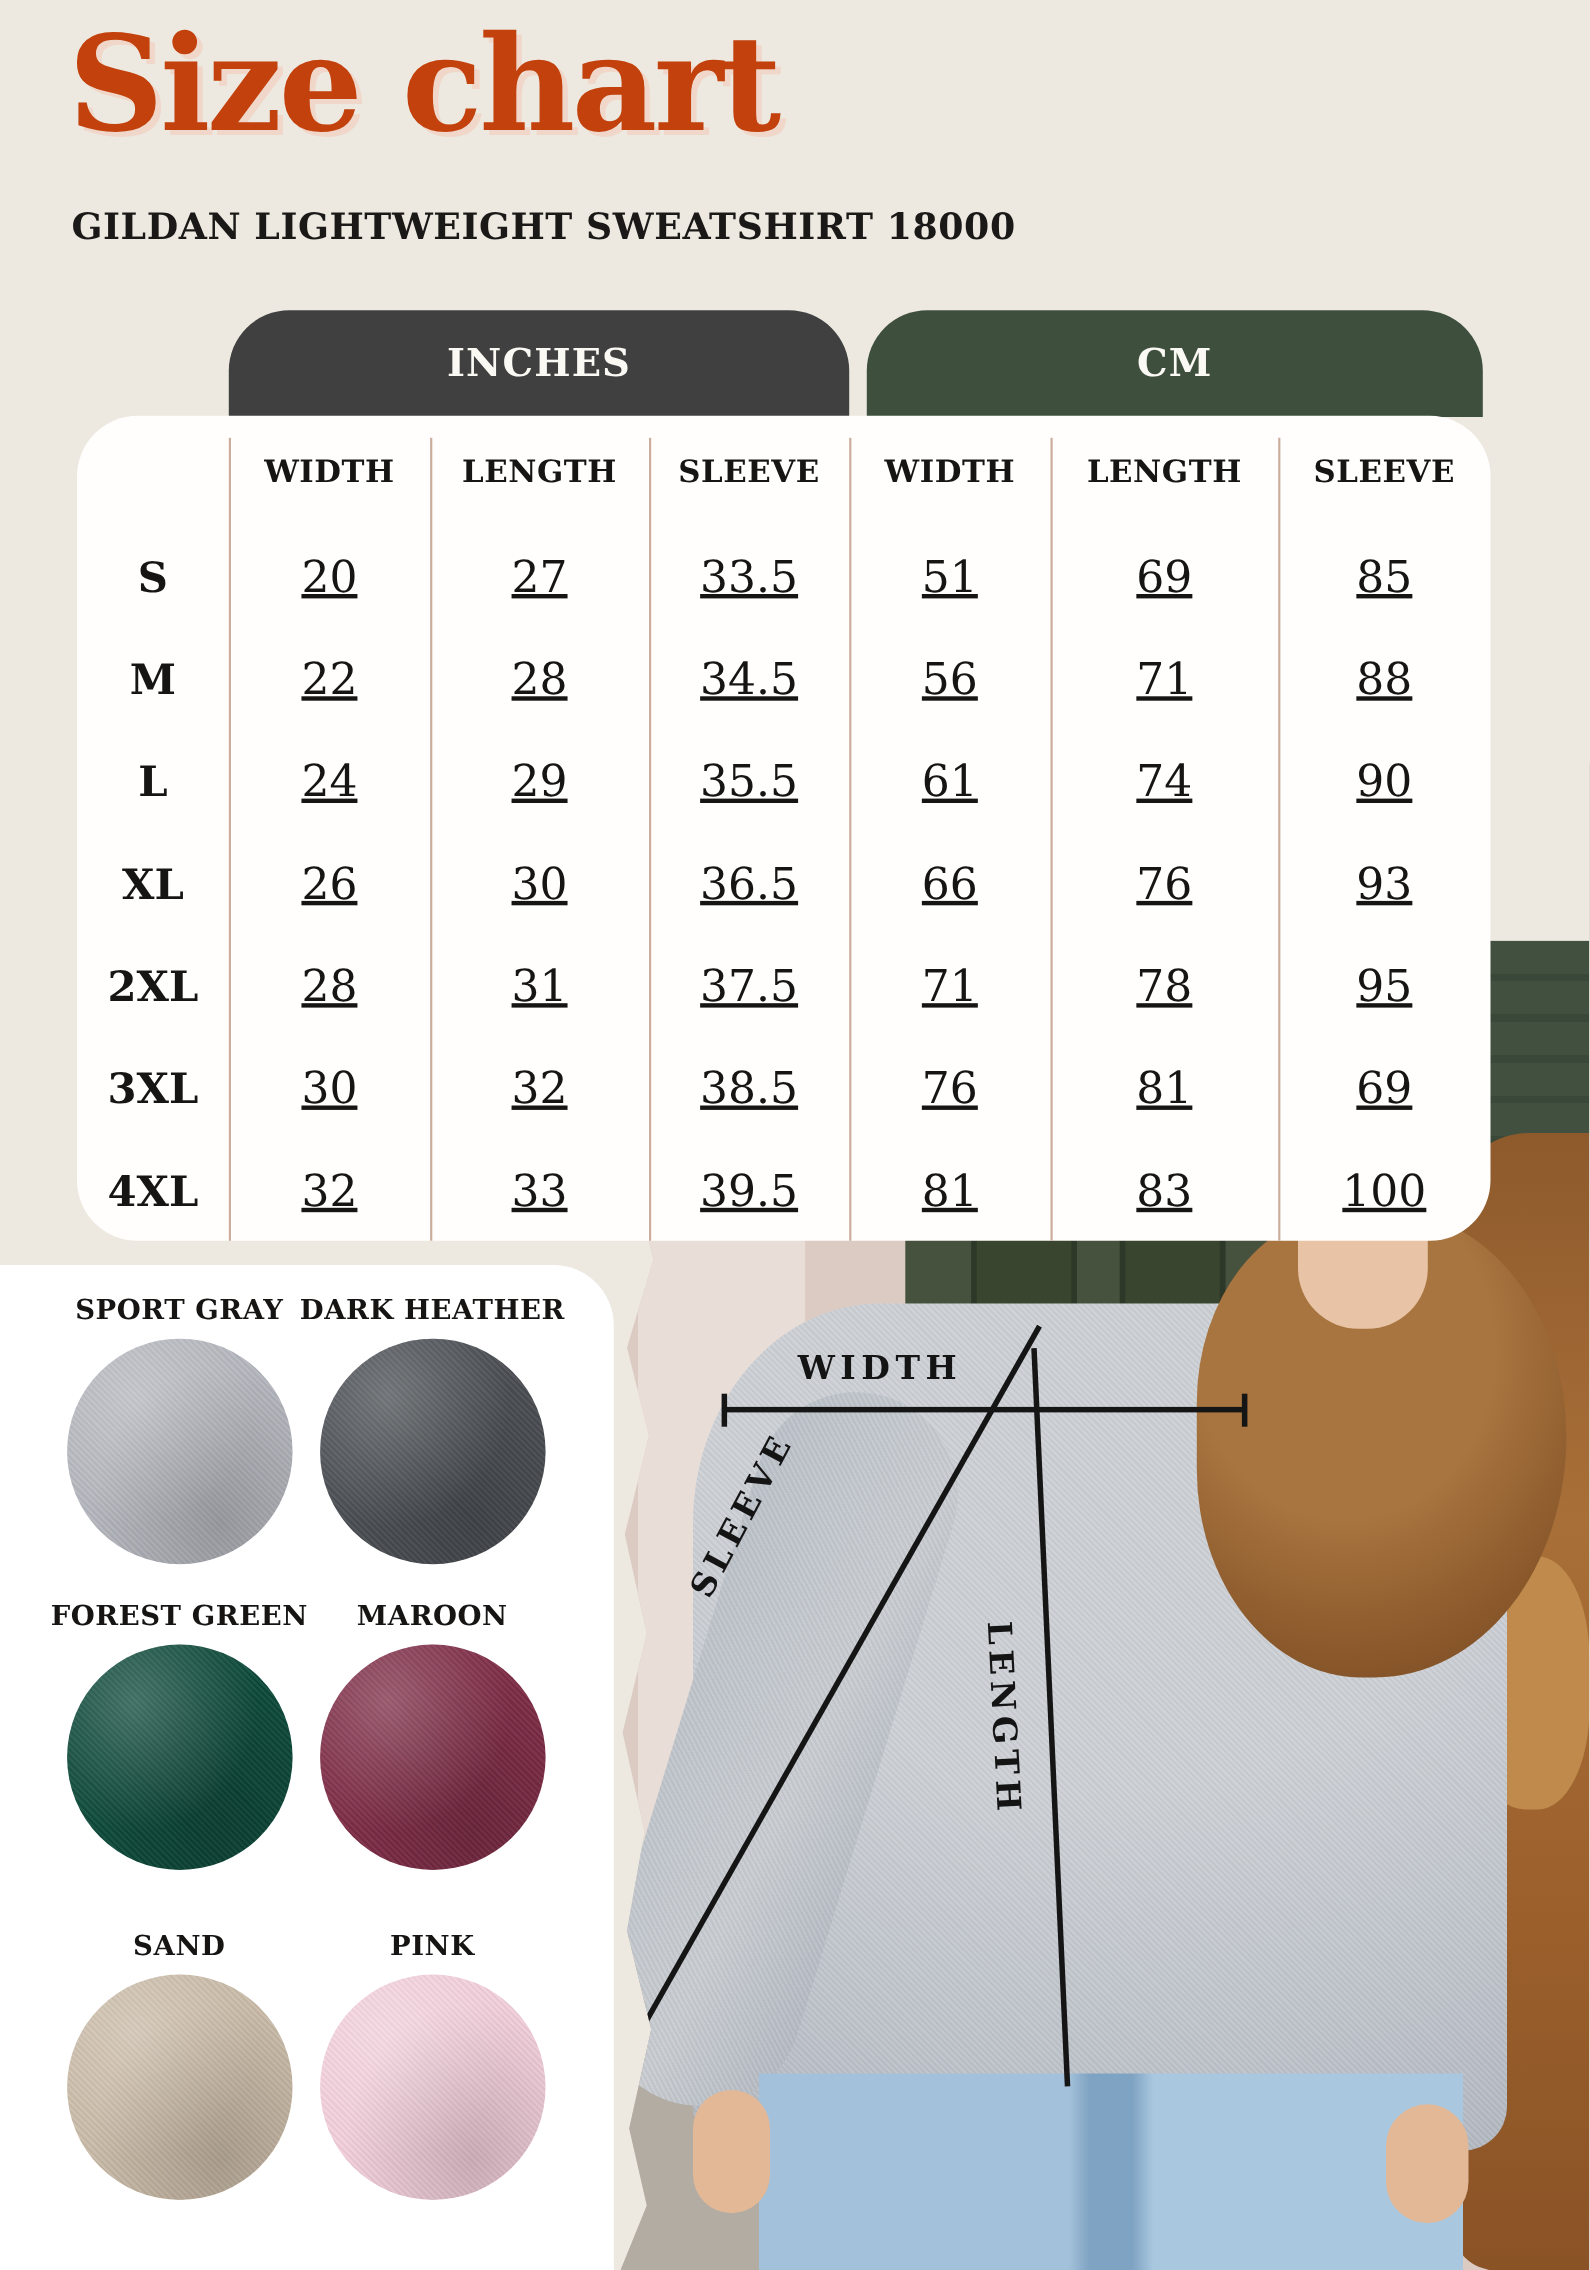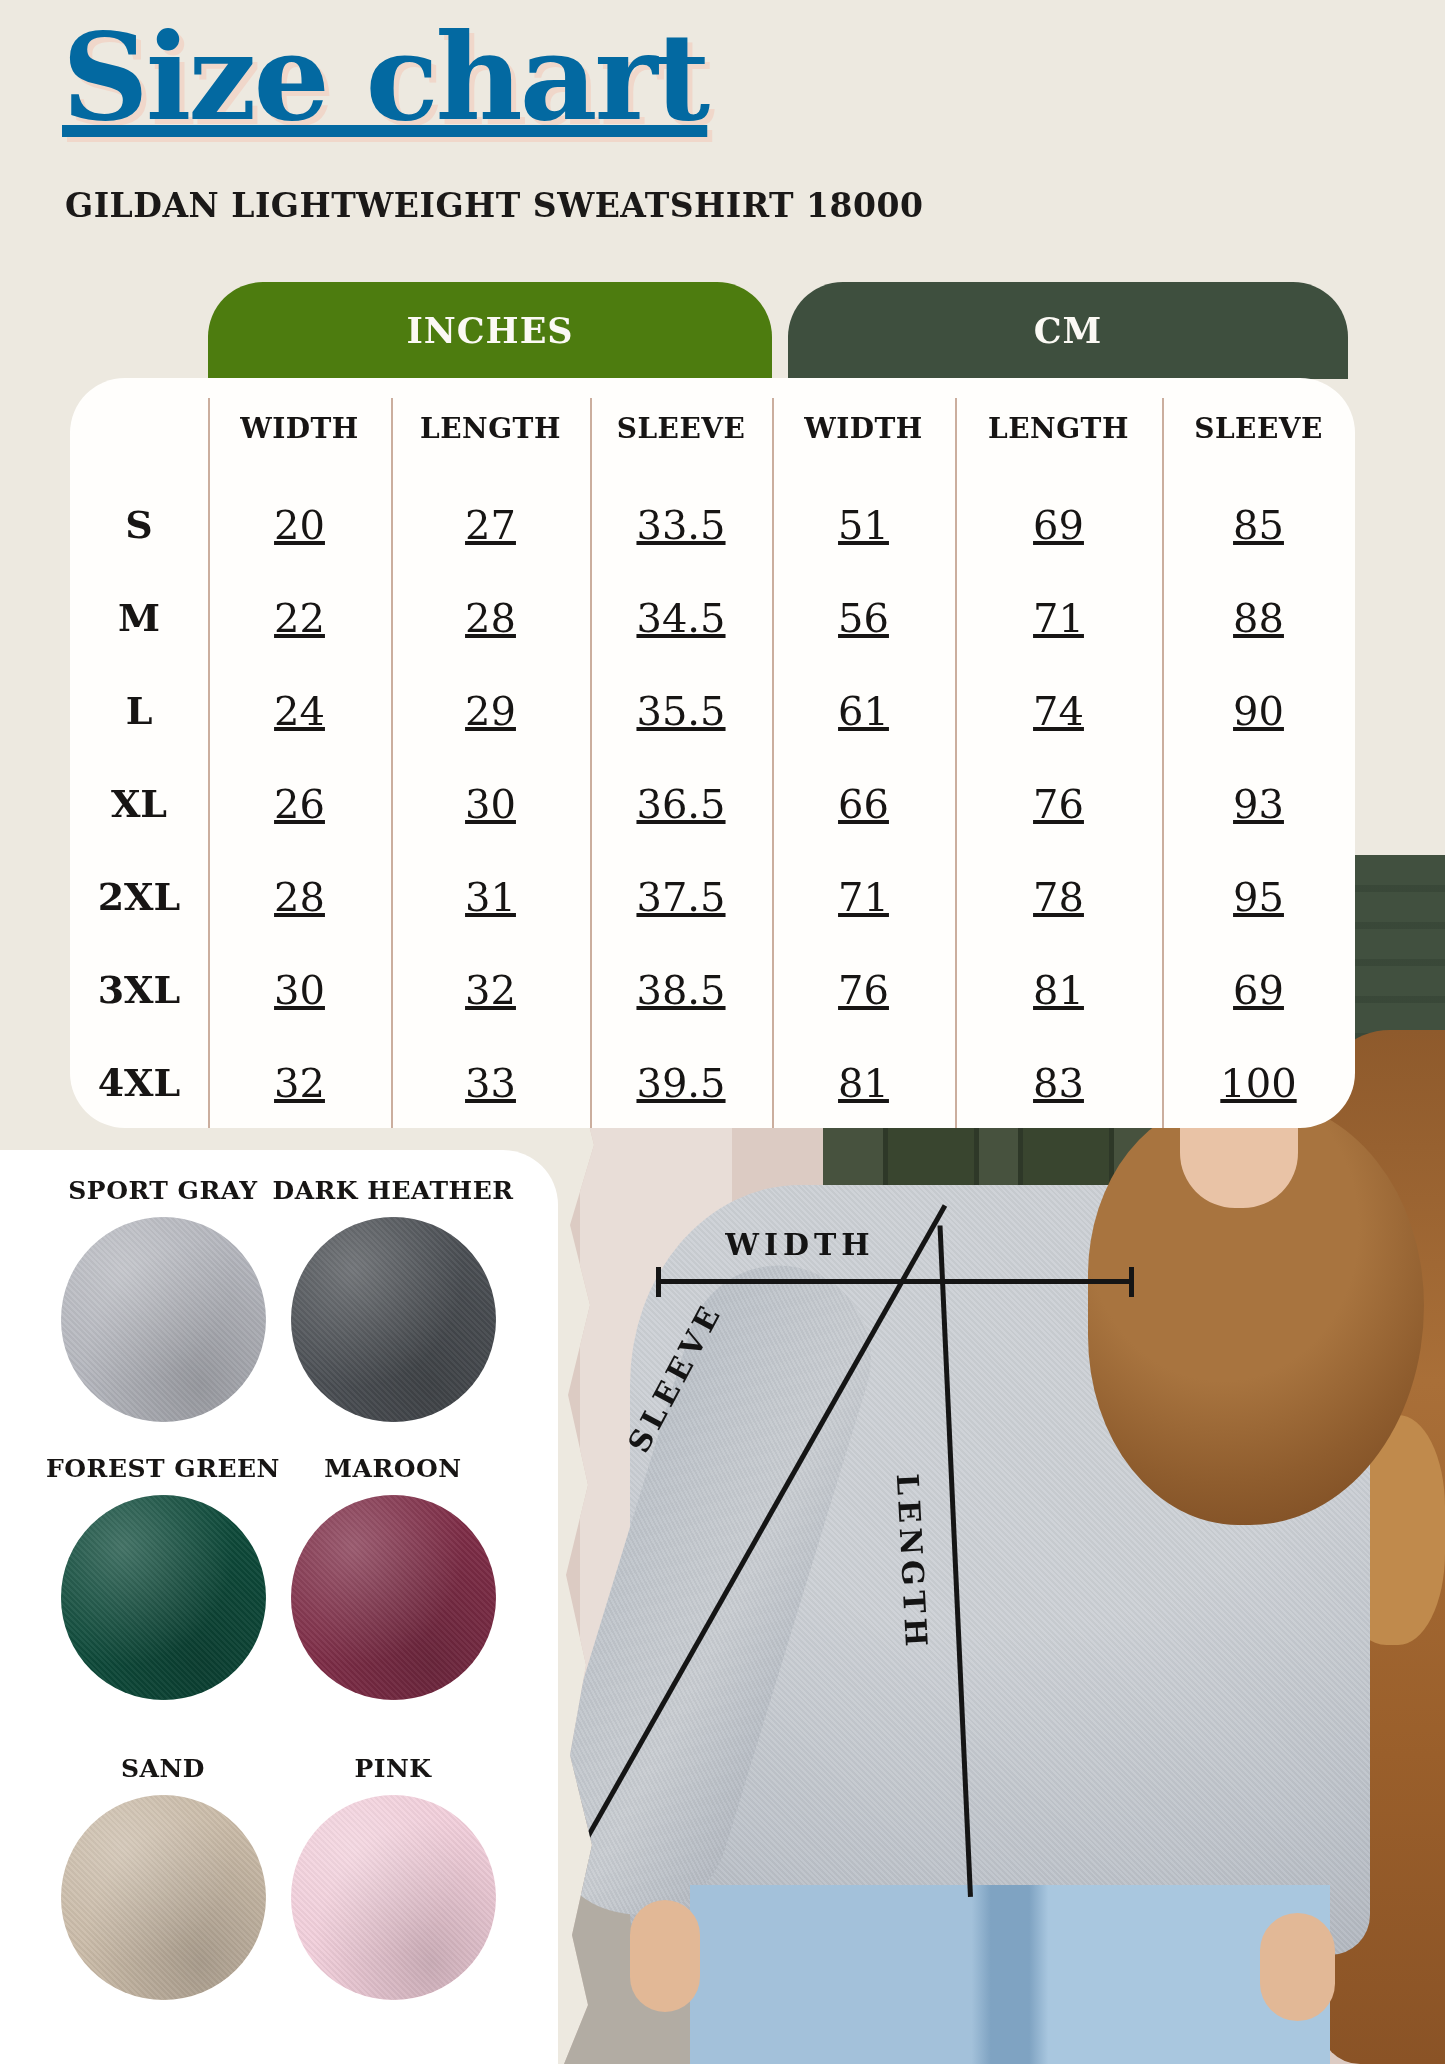--- a/index.html
+++ b/index.html
@@ -3,21 +3,21 @@
 <meta charset="utf-8">
 <style>
   html,body{margin:0;padding:0;background:#d8d4cb;}
   .stage{
     position:relative;width:1445px;height:2064px;overflow:hidden;
     background:#EDE9E0;font-family:"DejaVu Serif","Liberation Serif",serif;color:#171514;
   }
   
   .title{
     position:absolute;left:62px;top:6px;font-size:120px;font-weight:bold;
-    letter-spacing:-3px;color:#0369a1;text-shadow:5px 5px 0 #f0d7ca;white-space:nowrap;text-decoration:underline;
+    letter-spacing:-3px;color:#c2410c;text-shadow:5px 5px 0 #f0d7ca;white-space:nowrap;
   }
   .subtitle{
     position:absolute;left:65px;top:186px;font-size:33px;font-weight:bold;
     letter-spacing:.5px;color:#1b1918;white-space:nowrap;
   }
   
   .tab{
     position:absolute;top:282px;height:97px;border-radius:55px 55px 0 0;
     display:flex;align-items:center;justify-content:center;z-index:2;
     color:#FBF9F4;font-size:35px;font-weight:bold;letter-spacing:1px;
@@ -134,21 +134,21 @@
     <div class="m-line m-width-line"></div>
     <div class="m-tick m-tick-l"></div>
     <div class="m-tick m-tick-r"></div>
     <div class="m-label m-width-label">WIDTH</div>
     <div class="m-line m-sleeve-line"></div>
     <div class="m-label m-sleeve-label">SLEEVE</div>
     <div class="m-line m-length-line"></div>
     <div class="m-label m-length-label">LENGTH</div>
   </div>
 
-  <div class="tab tab-inches" style="background: #4d7c0f;">
+  <div class="tab tab-inches" style="background: #404040;">
     <span>INCHES</span>
   </div>
   <div class="tab tab-cm" style="background: rgb(62, 79, 62);">
     <span>CM</span>
   </div>
 
   <div class="card">
     <div class="vline" style="left:138px"></div>
     <div class="vline" style="left:321px"></div>
     <div class="vline" style="left:520px"></div>

